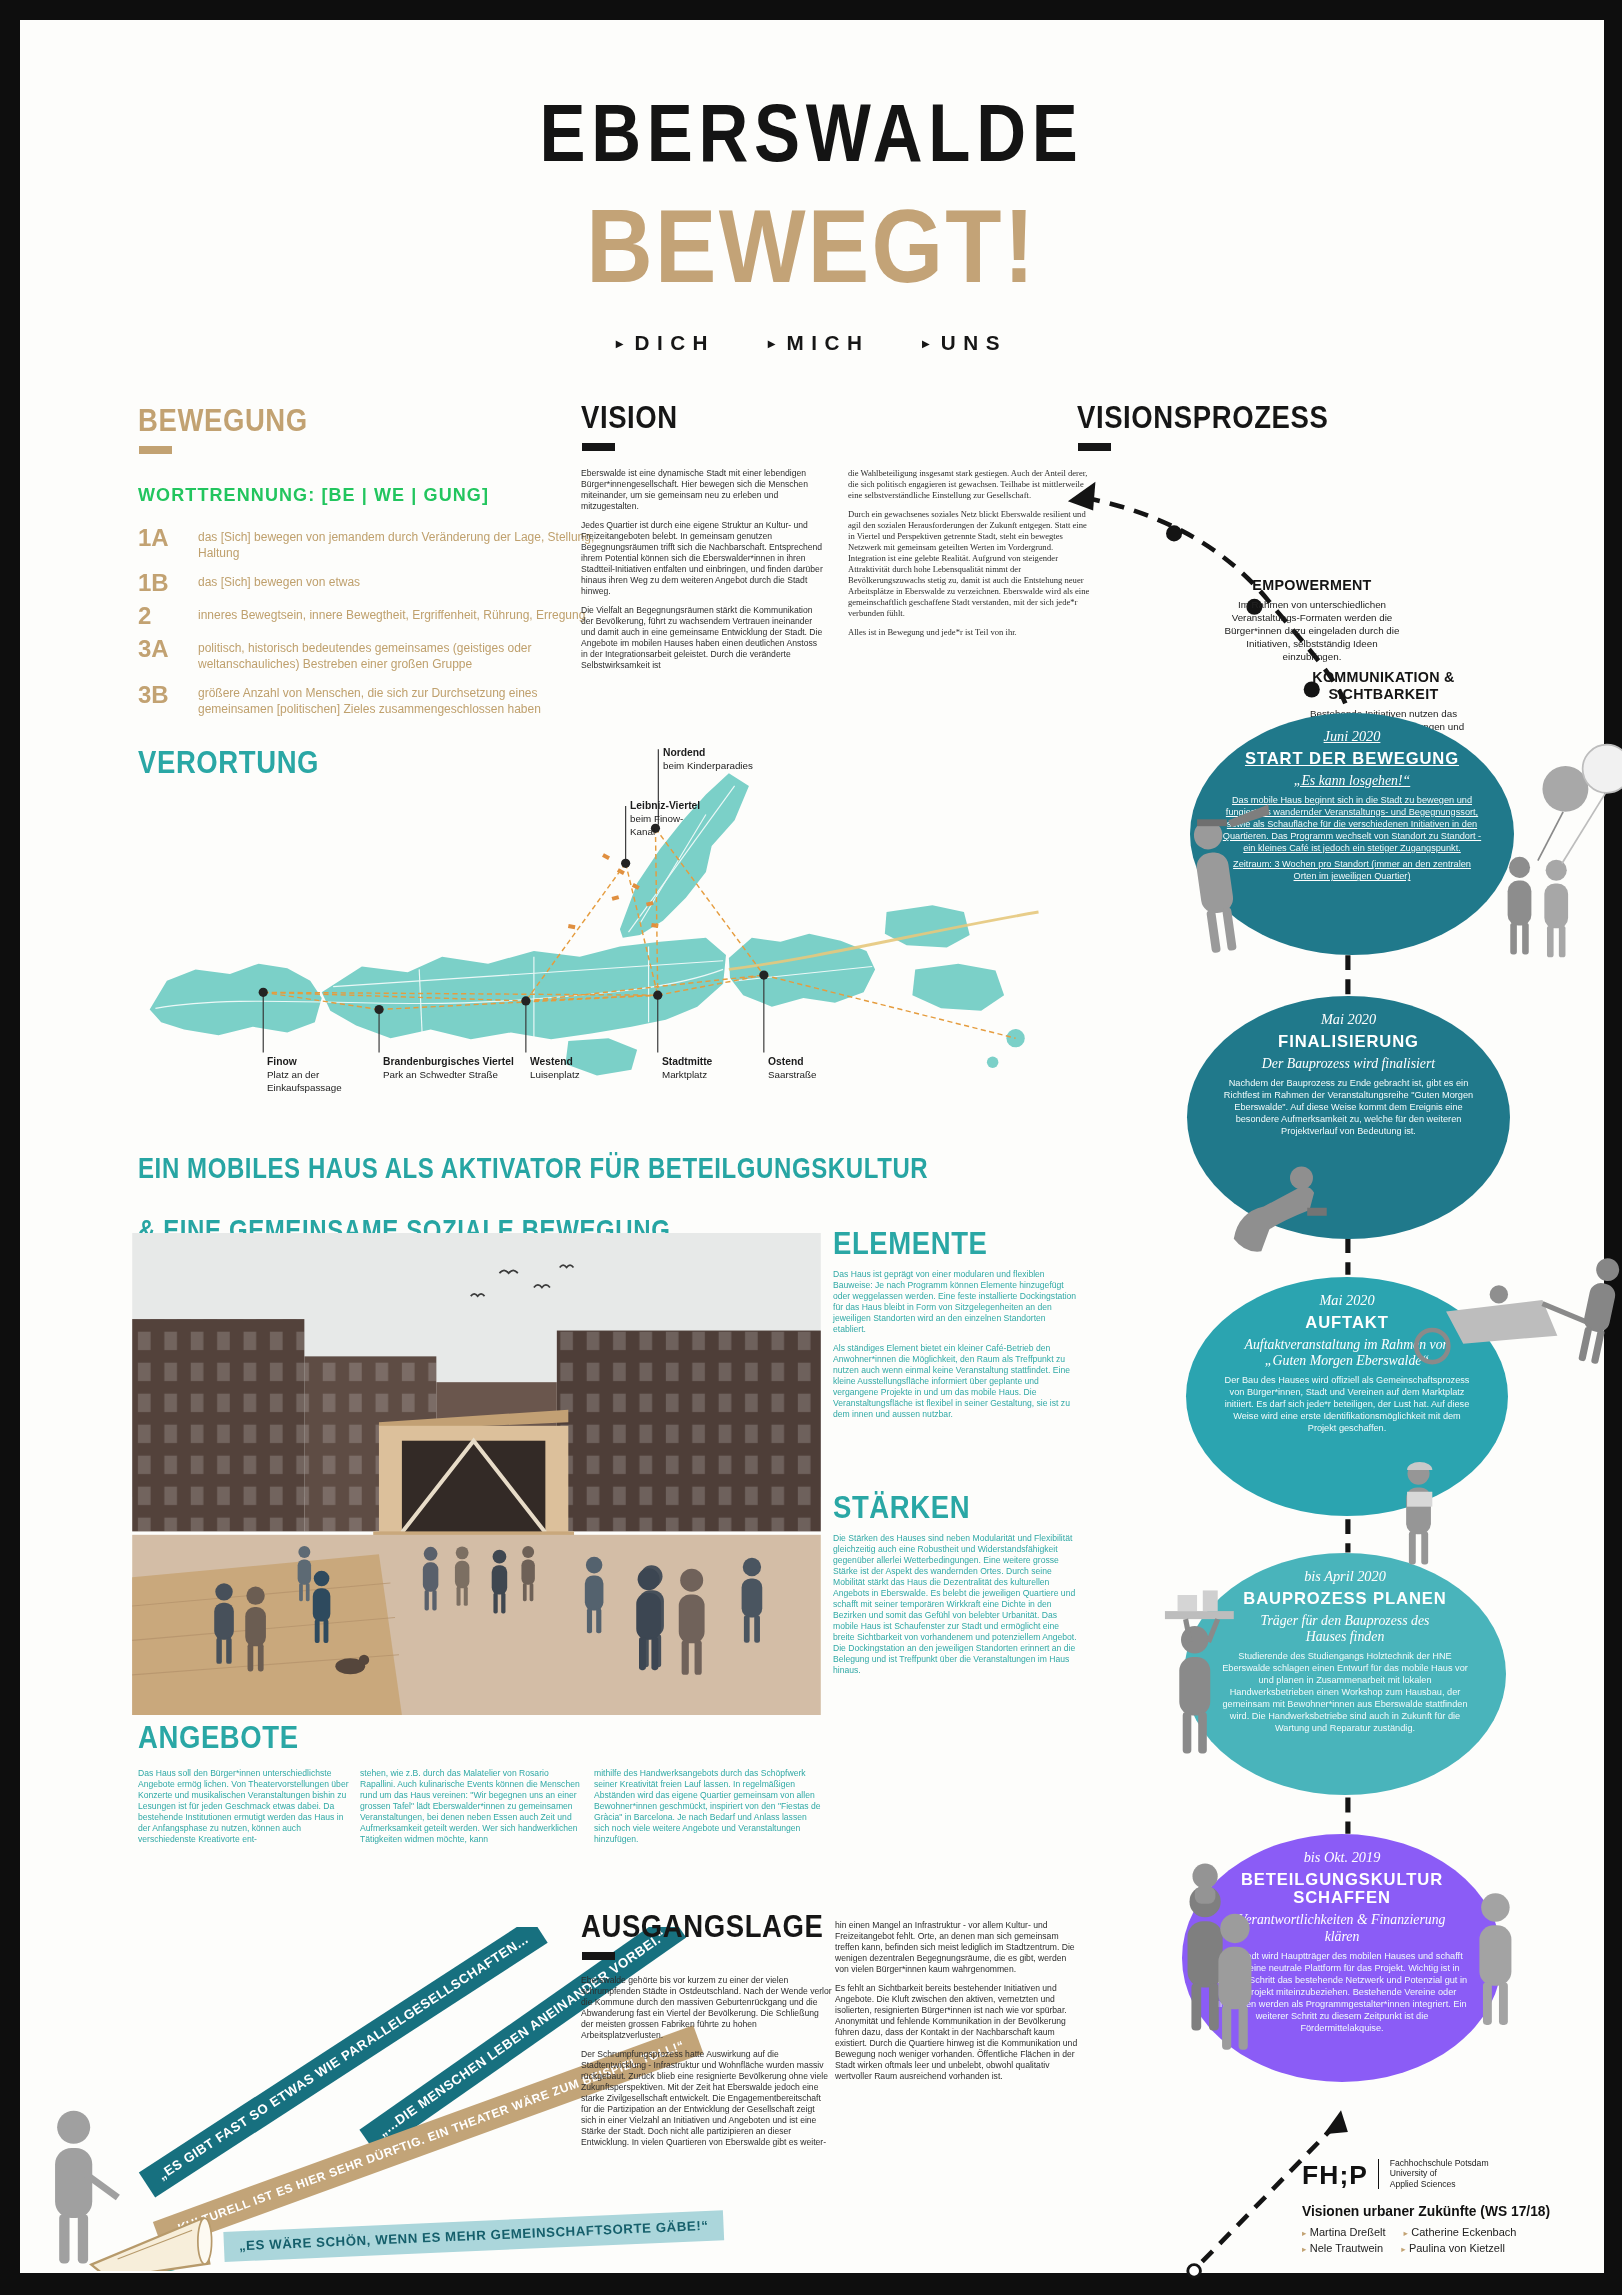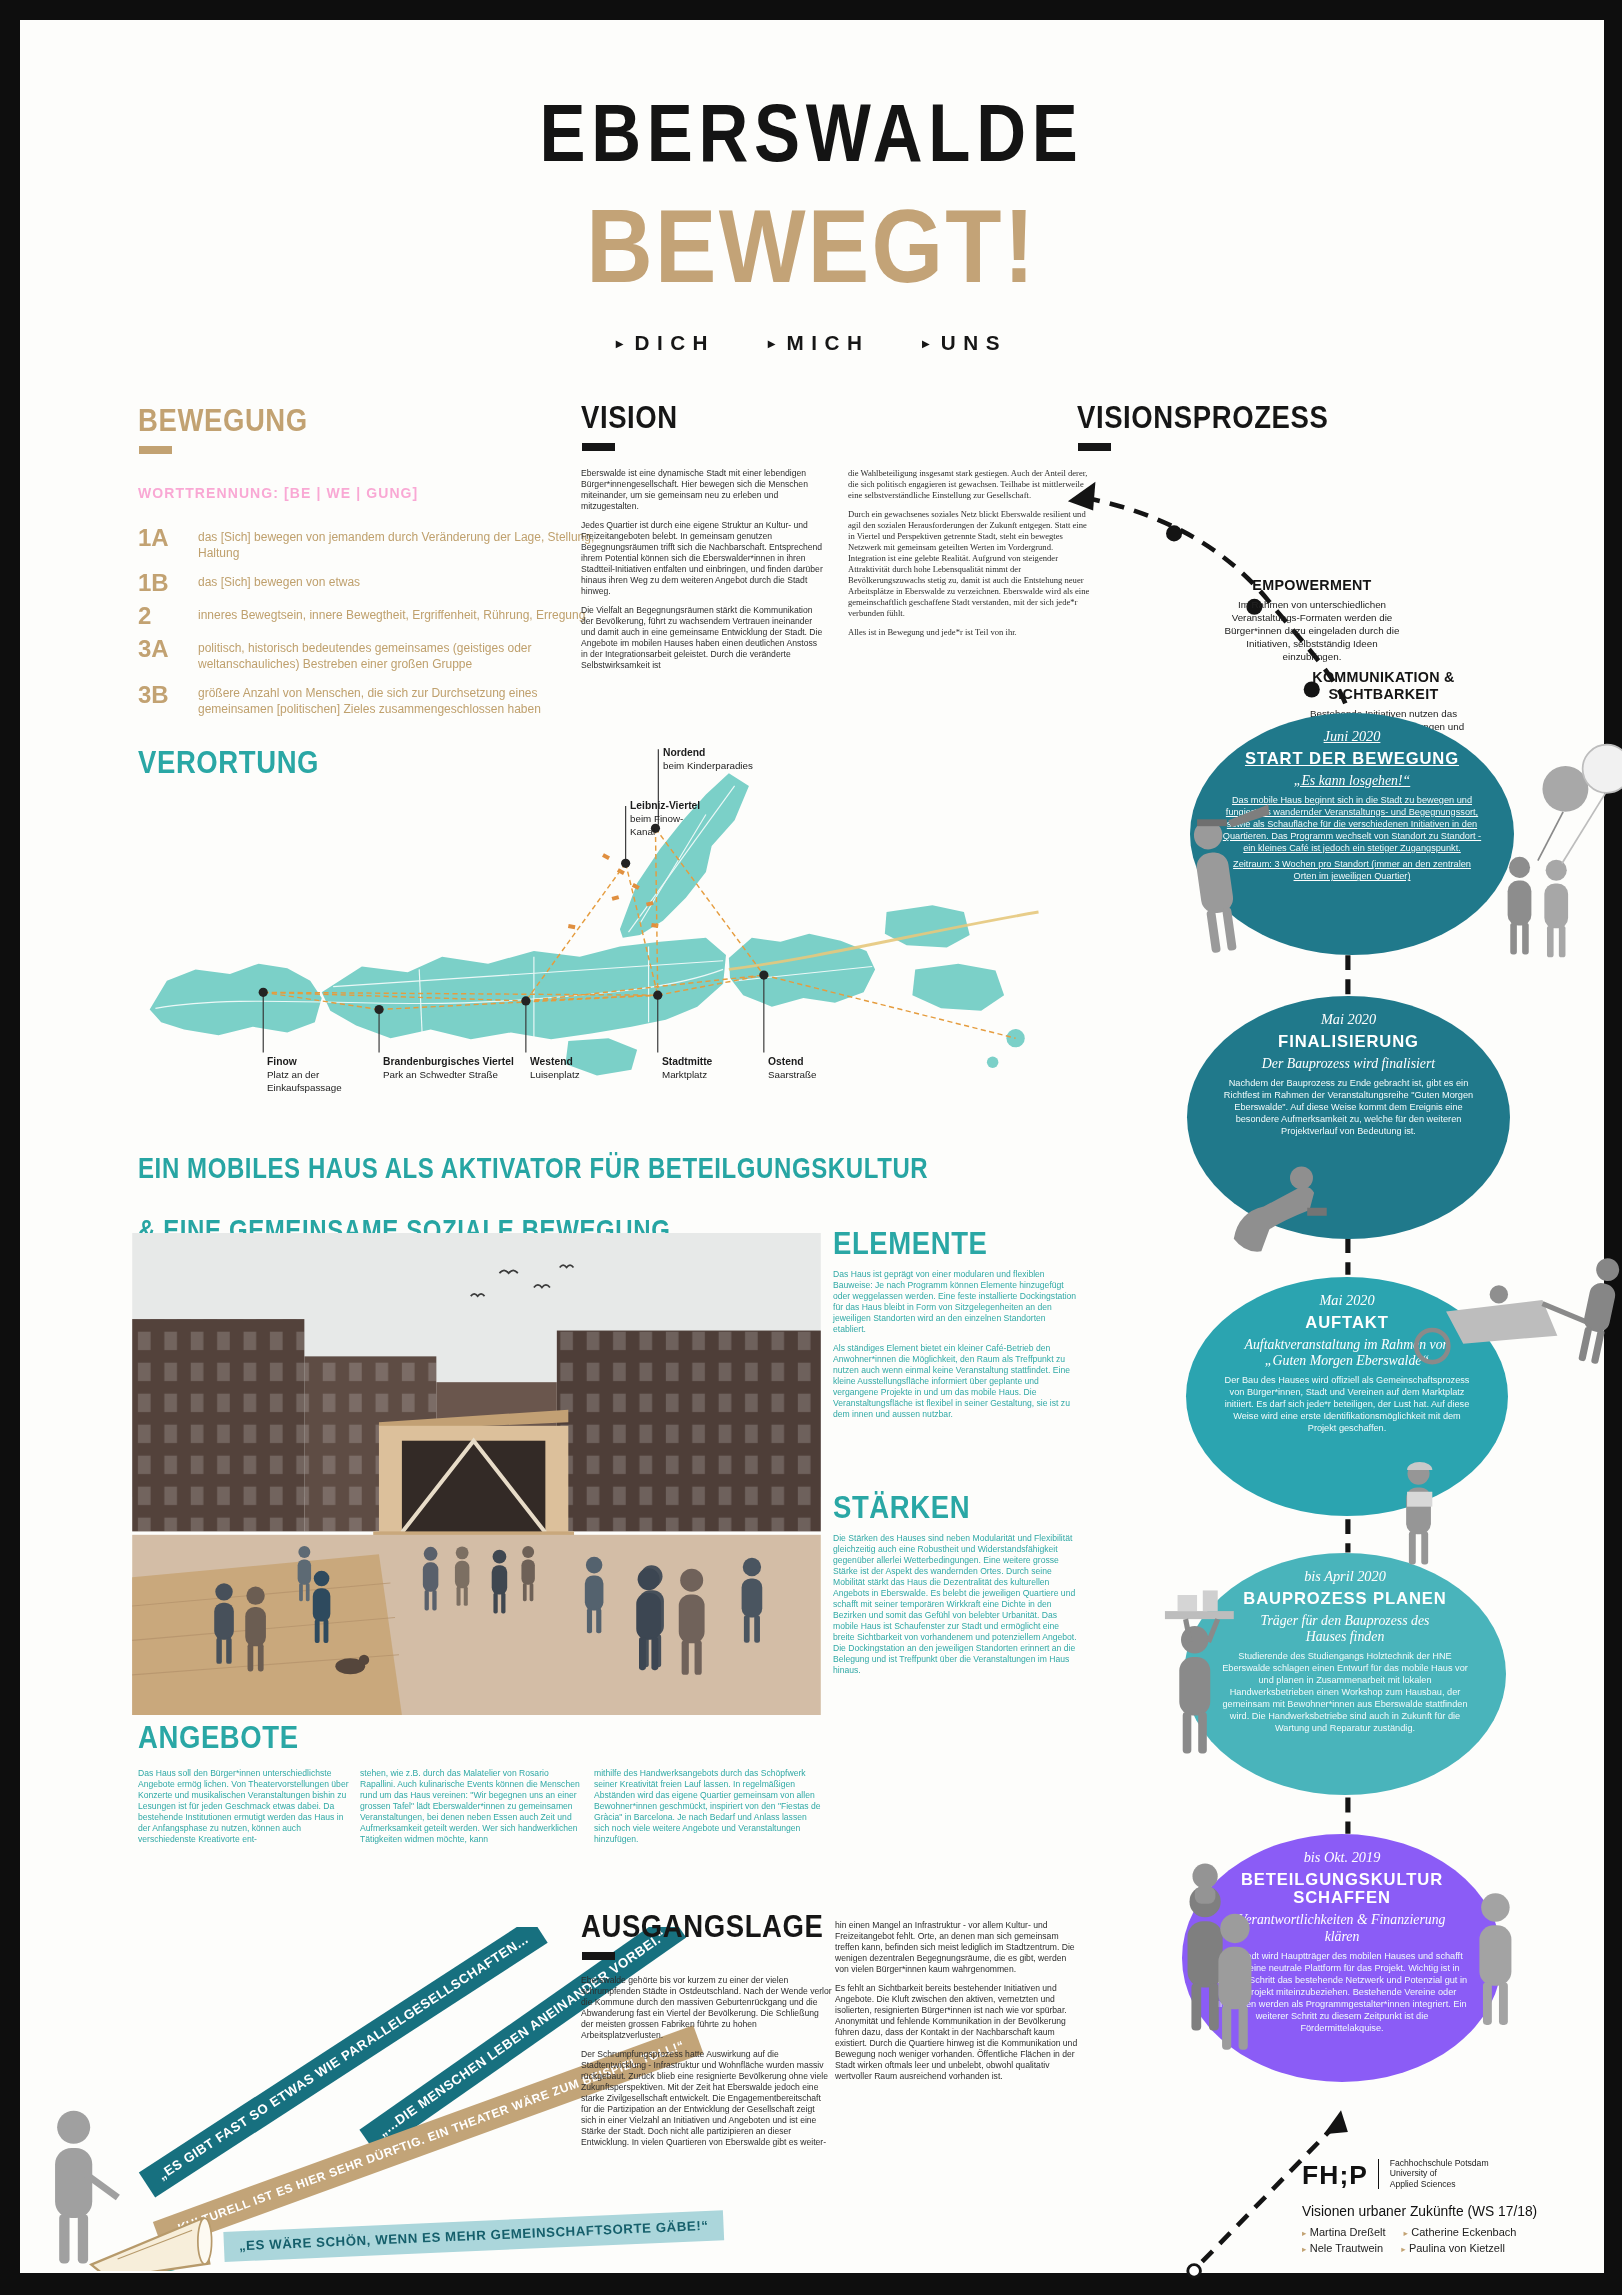--- a/index.html
+++ b/index.html
@@ -18,21 +18,21 @@
   .bt{font-size:8.6px;line-height:11px;color:#2d2d2d;text-align:left;}
   .bt p{margin:0 0 8px 0;}
   .bt.teal{color:#31a9a6;}
   
   .t1{font-size:69px;font-weight:800;letter-spacing:5.7px;color:#141414;transform:scaleY(1.18);transform-origin:center top;white-space:nowrap;}
   .t2{font-size:92px;font-weight:800;letter-spacing:2.3px;color:#c3a377;transform:scaleY(1.12);transform-origin:center top;white-space:nowrap;}
   .tagline{display:flex;justify-content:center;gap:53px;}
   .tagline .itm{display:flex;align-items:center;gap:11.5px;font-size:20.7px;font-weight:700;letter-spacing:7.5px;color:#161616;}
   .tagline .arr{font-size:13.8px;letter-spacing:0;}
   
-  .wort{font-size:14px;font-weight:800;letter-spacing:1.1px;color:#f9a8d4;white-space:nowrap;}
+  .wort{font-size:18px;font-weight:800;letter-spacing:1.1px;color:#22c55e;white-space:nowrap;}
   .def-row{display:flex;margin-bottom:11.5px;}
   .def-num{width:60px;font-size:24px;font-weight:700;color:#c2a272;line-height:.9;flex:none;}
   .def-txt{font-size:12px;line-height:16px;color:#bfa06d;padding-top:1.7px;}
   
   .ms{text-align:center;}
   .ms .ms-t{font-size:14.3px;font-weight:800;color:#141414;letter-spacing:0.3px;line-height:16.6px;}
   .ms .ms-b{font-size:9.8px;line-height:13px;color:#222;margin:4.6px auto 0;}
   
   .tl-circle{border-radius:50%;color:#fff;text-align:center;display:flex;flex-direction:column;
              justify-content:flex-start;align-items:center;padding:15px 32px;box-sizing:border-box;gap:4.6px;}
@@ -54,21 +54,21 @@
   .ribbons{overflow:hidden;}
   .ribbon{position:absolute;display:inline-block;white-space:nowrap;height:30px;line-height:30px;
           padding:0 15px;font-weight:700;font-size:13.2px;letter-spacing:0.6px;color:#fff;transform-origin:left center;}
   .rb-dark{background:#17707f;}
   .rb-tan{background:#c2a478;}
   .rb-lightblue{background:#abd6db;color:#155f6b;}
   .rb-teal{background:#2aa79f;}
   
   .fh-logo{font-size:26.4px;font-weight:800;color:#111;letter-spacing:1.1px;line-height:1;}
   .fh-inst{font-size:8.6px;line-height:10.3px;color:#222;}
-  .fh-course{font-size:13.8px;font-weight:400;color:#111;}
+  .fh-course{font-size:13.8px;font-weight:700;color:#111;}
   .fh-credits{font-size:11px;line-height:15.5px;color:#222;}
   .fh-credits .arr{color:#c2a272;font-size:8.6px;margin-right:3.4px;}
   .fh-credits .nm{margin-right:15px;}
   svg{display:block;}
 </style>
 </head>
 <body>
 
 <div class="frame">
   <div class="abs paper"></div>

